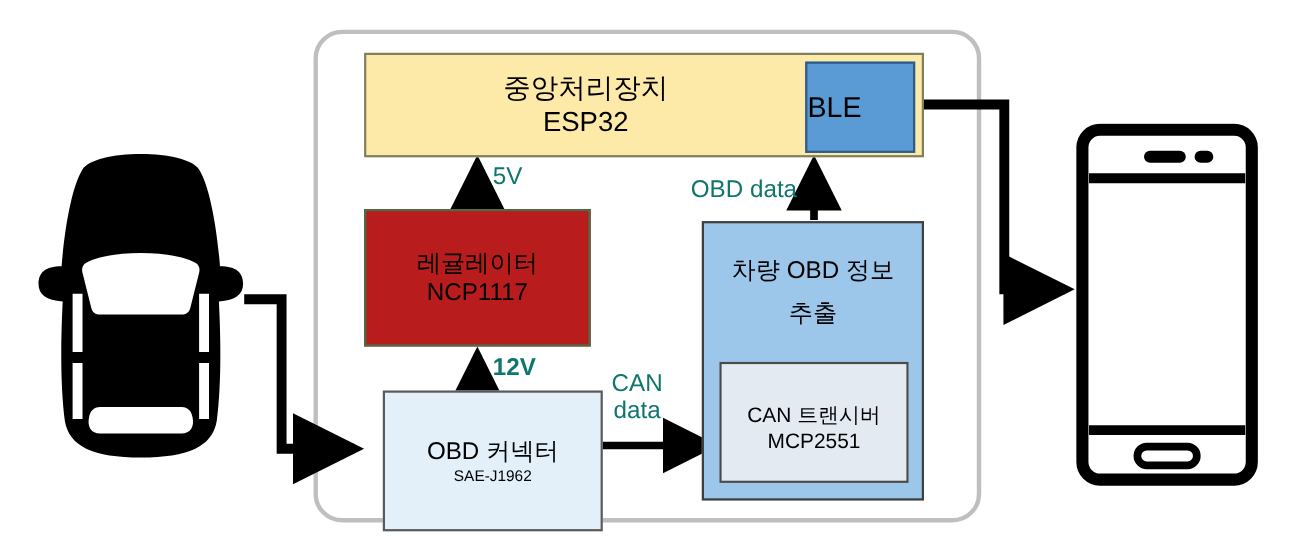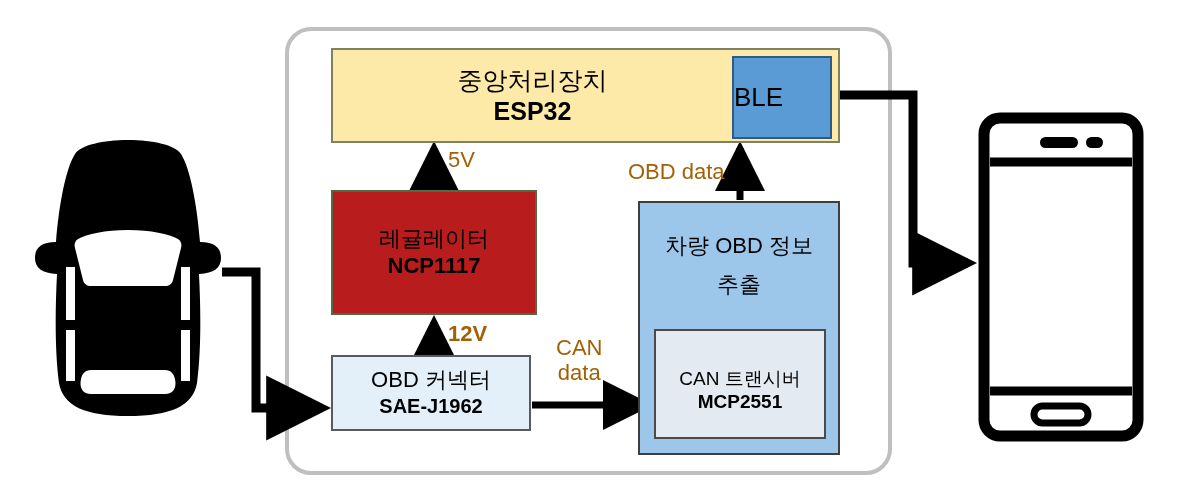--- a/index.html
+++ b/index.html
@@ -24,21 +24,21 @@
     box-sizing: border-box;
     display: flex;
     flex-direction: column;
     align-items: center;
     justify-content: center;
     text-align: center;
     color: #000000;
     line-height: 1.22;
   }
   .block .ln-normal { font-weight: 400; }
-  .block .ln-bold   { font-weight: 700; }
+  .block .ln-bold   { font-weight: 400; }
 
   
   #device-container {
     position: absolute;
     left: 285px;
     top: 27px;
     width: 607px;
     height: 448px;
     border: 4px solid #bfbfbf;
     border-radius: 26px;
@@ -95,30 +95,30 @@
     width: 206px;
     height: 125px;
     background: #b91c1c;
     border: 2px solid #4f6a46;
   }
   #regulator-block .ln-normal { font-size: 22px; }
   #regulator-block .ln-bold   { font-size: 22px; }
 
   
   #obd-connector-block {
-    left: 331px;
+    left: 348px;
     top: 355px;
     width: 200px;
-    height: 76px;
+    height: 128px;
     background: #e3eff9;
     border: 2px solid #5a5a5a;
     justify-content: center;
   }
   #obd-connector-block .ln-normal { font-size: 22px; }
-  #obd-connector-block .ln-bold   { font-size: 20px; }
+  #obd-connector-block .ln-bold   { font-size: 14px; }
 
   
   #obd-extract-block {
     left: 638px;
     top: 201px;
     width: 202px;
     height: 254px;
     background: #9dc7ea;
     border: 2px solid #3f3f3f;
     justify-content: flex-start;
@@ -140,21 +140,21 @@
     align-items: center;
     justify-content: center;
     box-sizing: border-box;
   }
   #can-transceiver-block .ln-normal { font-size: 19px; }
   #can-transceiver-block .ln-bold   { font-size: 19px; }
 
   
   .edge-label {
     position: absolute;
-    color: #a16207;
+    color: #0f766e;
     font-size: 22px;
     font-weight: 400;
     line-height: 1.12;
     white-space: pre-line;
     text-align: center;
   }
   #label-5v   { left: 448px; top: 148px; }
   #label-12v  { left: 448px; top: 322px; font-weight: bold; }
   #label-can-data { left: 556px; top: 336px; }
   #label-obd-data { left: 628px; top: 160px; }

